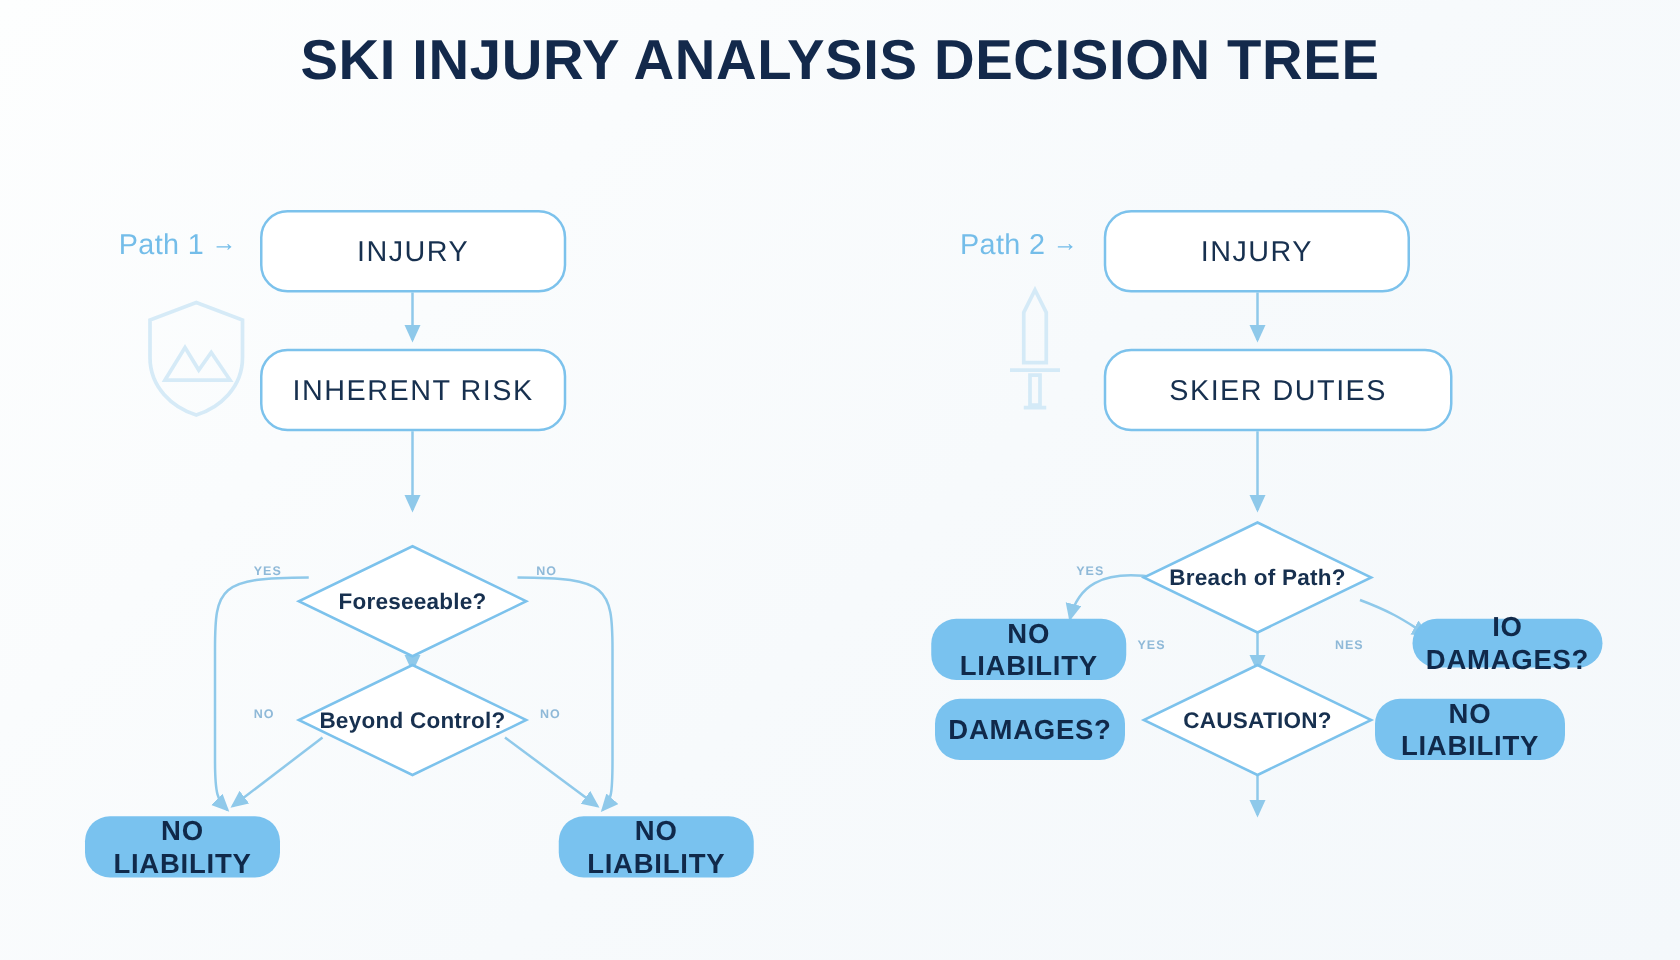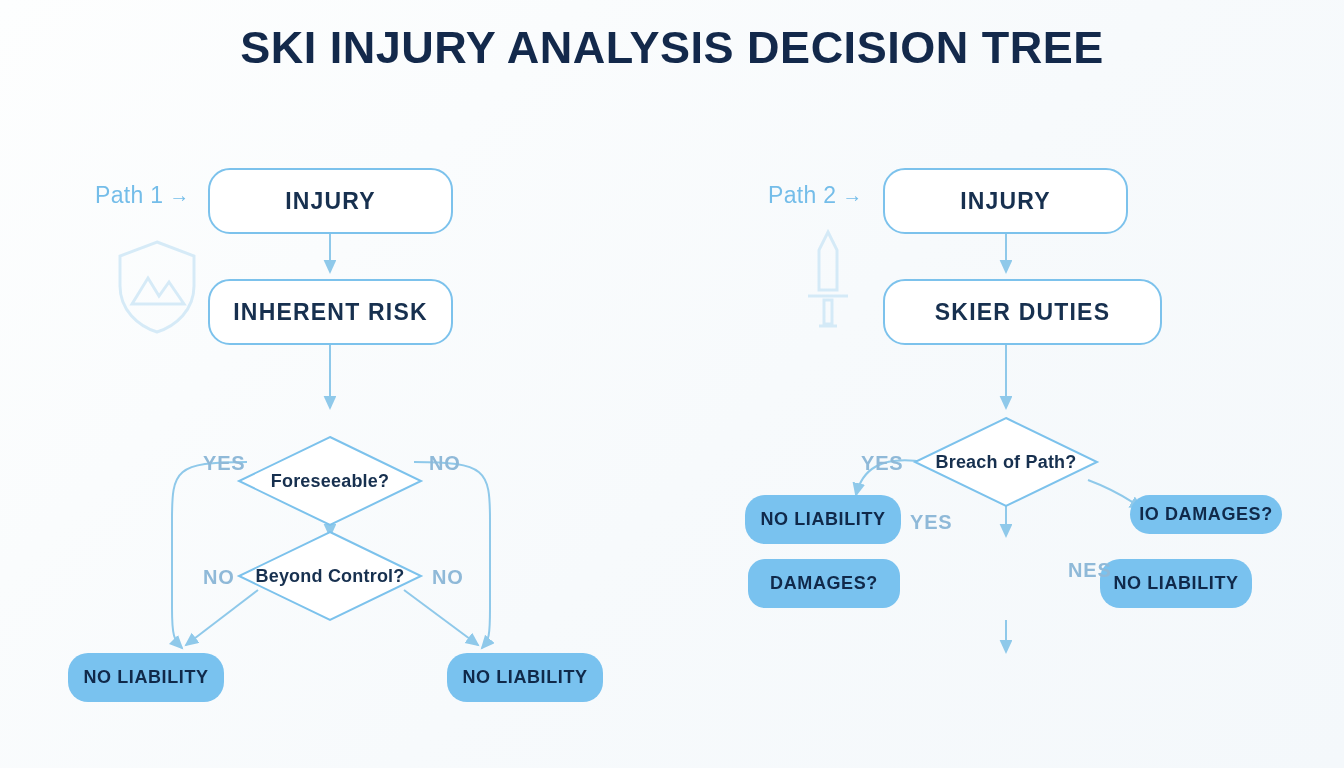--- a/index.html
+++ b/index.html
@@ -40,21 +40,21 @@
   }
 
   
   .node {
     position: absolute;
     display: flex;
     align-items: center;
     justify-content: center;
     text-align: center;
     color: #17304f;
-    font-weight: bold;
+    font-weight: normal;
   }
 
   .pill {
     border: 2px solid #7cc2ec;
     background: #ffffff;
     border-radius: 22px;
     font-size: 23px;
     letter-spacing: 1.2px;
   }
 
@@ -76,31 +76,31 @@
     font-size: 18px;
     font-weight: bold;
     color: #17304f;
     letter-spacing: 0.2px;
   }
 
   .outcome {
     background: #79c2ef;
     border-radius: 20px;
     color: #10294a;
-    font-size: 18px;
+    font-size: 22px;
     font-weight: bold;
     letter-spacing: 0.6px;
     line-height: 1.15;
     padding: 4px 6px;
   }
 
   
   .edge-label {
     position: absolute;
-    font-size: 20px;
+    font-size: 10px;
     font-weight: bold;
     color: #8fb9d8;
     letter-spacing: 0.8px;
   }
 
   
   .path-caption {
     position: absolute;
     font-size: 23px;
     color: #74bde9;
@@ -226,35 +226,41 @@
     <span>SKIER DUTIES</span>
   </div>
 
   <div class="diamond-wrap" style="left:912px; top:415px; width:188px; height:94px;">
     <svg class="diamond-shape" viewBox="0 0 188 94">
       <polygon points="94,3 185,47 94,91 3,47" fill="#ffffff" stroke="#7cc2ec" stroke-width="2"></polygon>
     </svg>
     <div class="diamond-label">Breach of Path?</div>
   </div>
 
+  <div class="diamond-wrap" style="left:912px; top:529px; width:188px; height:94px;">
+    <svg class="diamond-shape" viewBox="0 0 188 94">
+      <polygon points="94,3 185,47 94,91 3,47" fill="#ffffff" stroke="#7cc2ec" stroke-width="2"></polygon>
+    </svg>
+    <div class="diamond-label">CAUSATION?</div>
+  </div>
 
   <div class="node outcome" style="left:745px; top:495px; width:156px; height:49px;">
     <span>NO LIABILITY</span>
   </div>
 
-  <div class="node outcome" style="left:748px; top:559px; width:152px; height:49px;border-radius:17px;">
+  <div class="node outcome" style="left:748px; top:559px; width:152px; height:49px;">
     <span>DAMAGES?</span>
   </div>
 
   <div class="node outcome" style="left:1130px; top:495px; width:152px; height:39px;">
     <span>IO DAMAGES?</span>
   </div>
 
   <div class="node outcome" style="left:1100px; top:559px; width:152px; height:49px;">
     <span>NO LIABILITY</span>
   </div>
 
 
   <div class="edge-label" style="left:861px; top:452px;">YES</div>
   <div class="edge-label" style="left:910px; top:511px;">YES</div>
-  <div class="edge-label" style="left:1068px; top:511px;margin-top:48px;">NES</div>
+  <div class="edge-label" style="left:1068px; top:511px;">NES</div>
 
 </div>
 
 </body></html>

